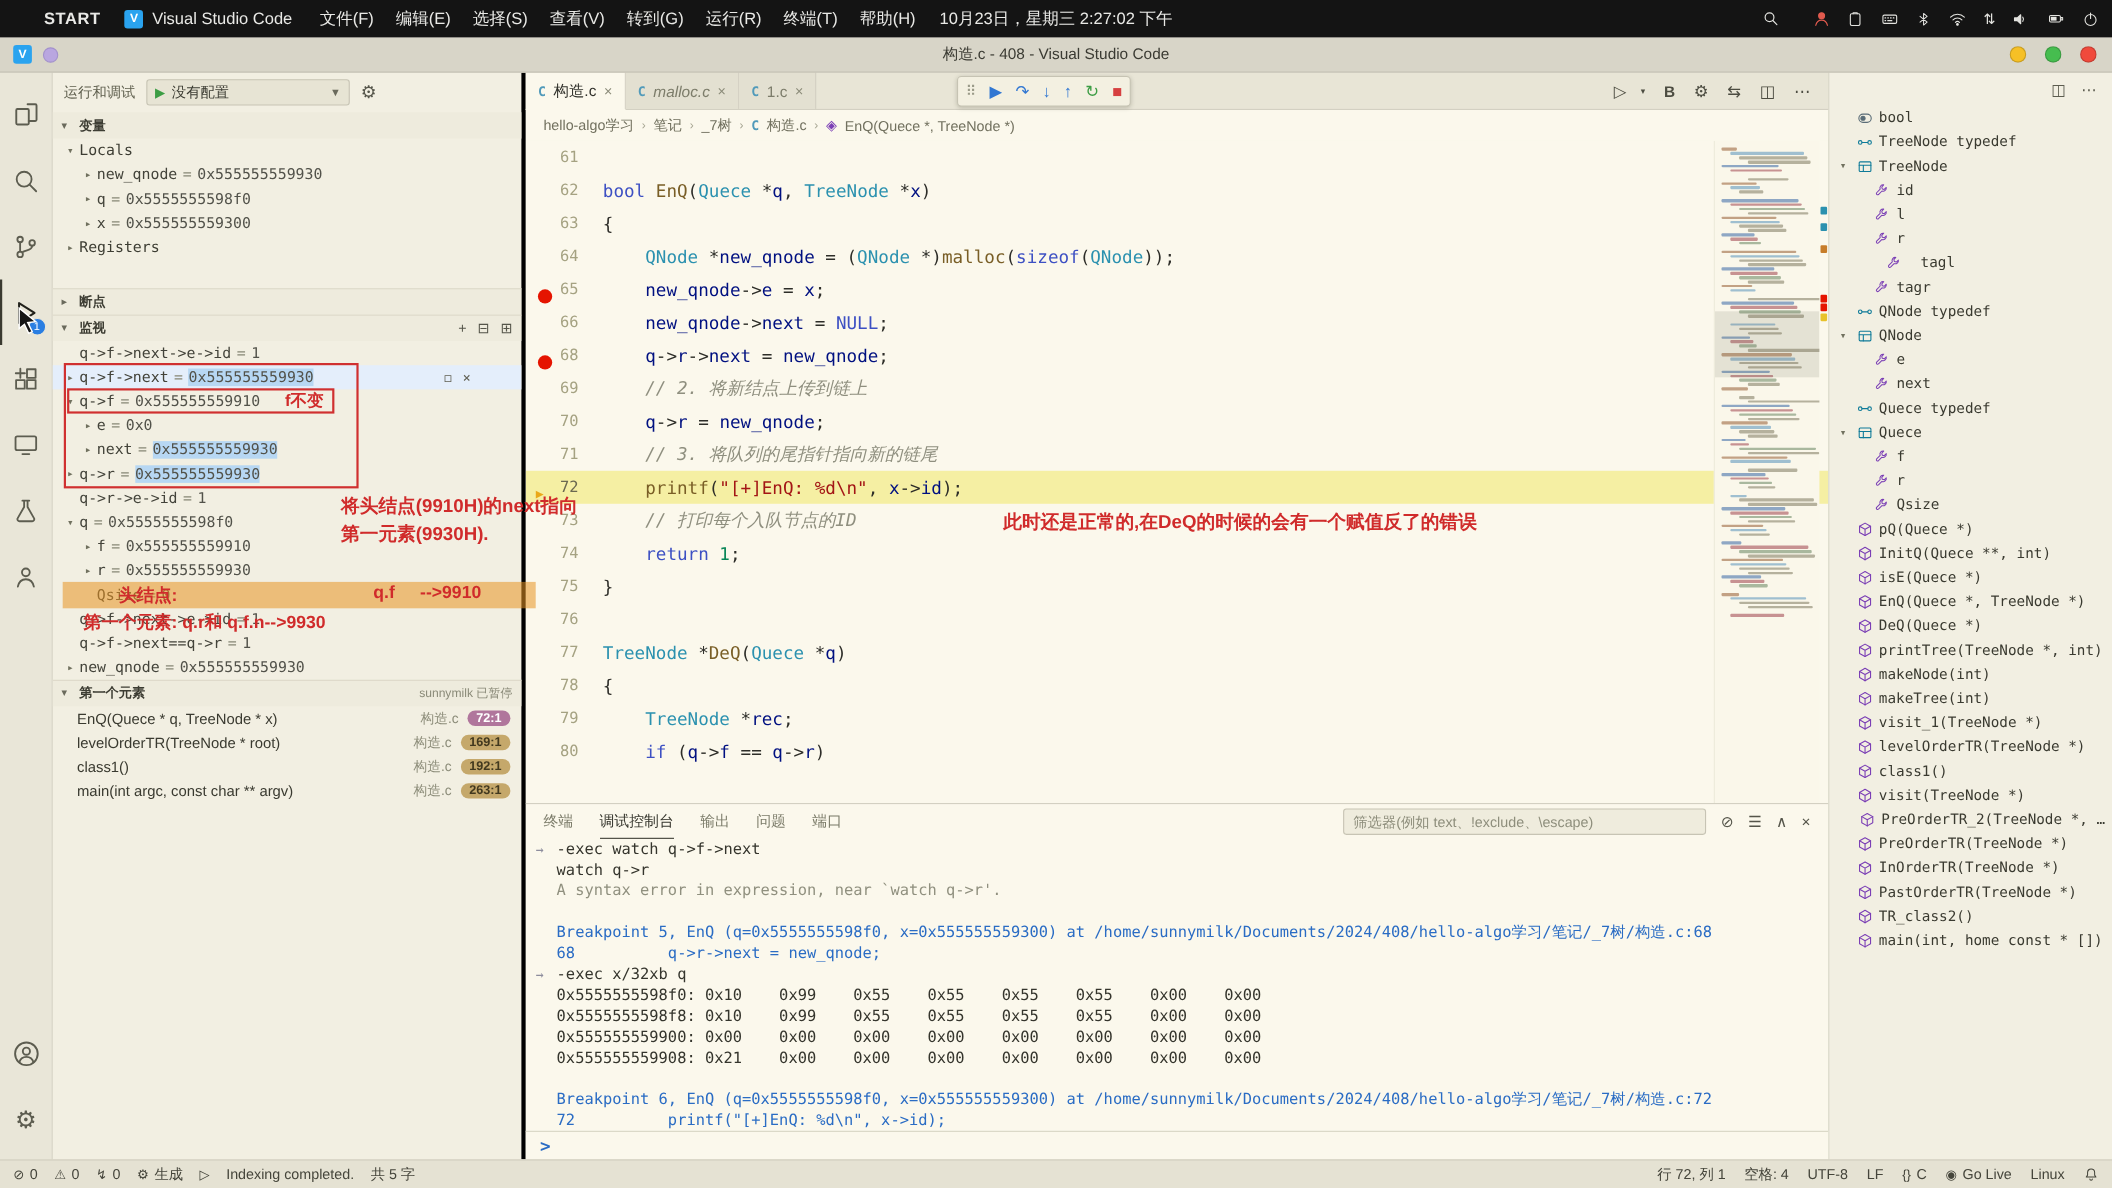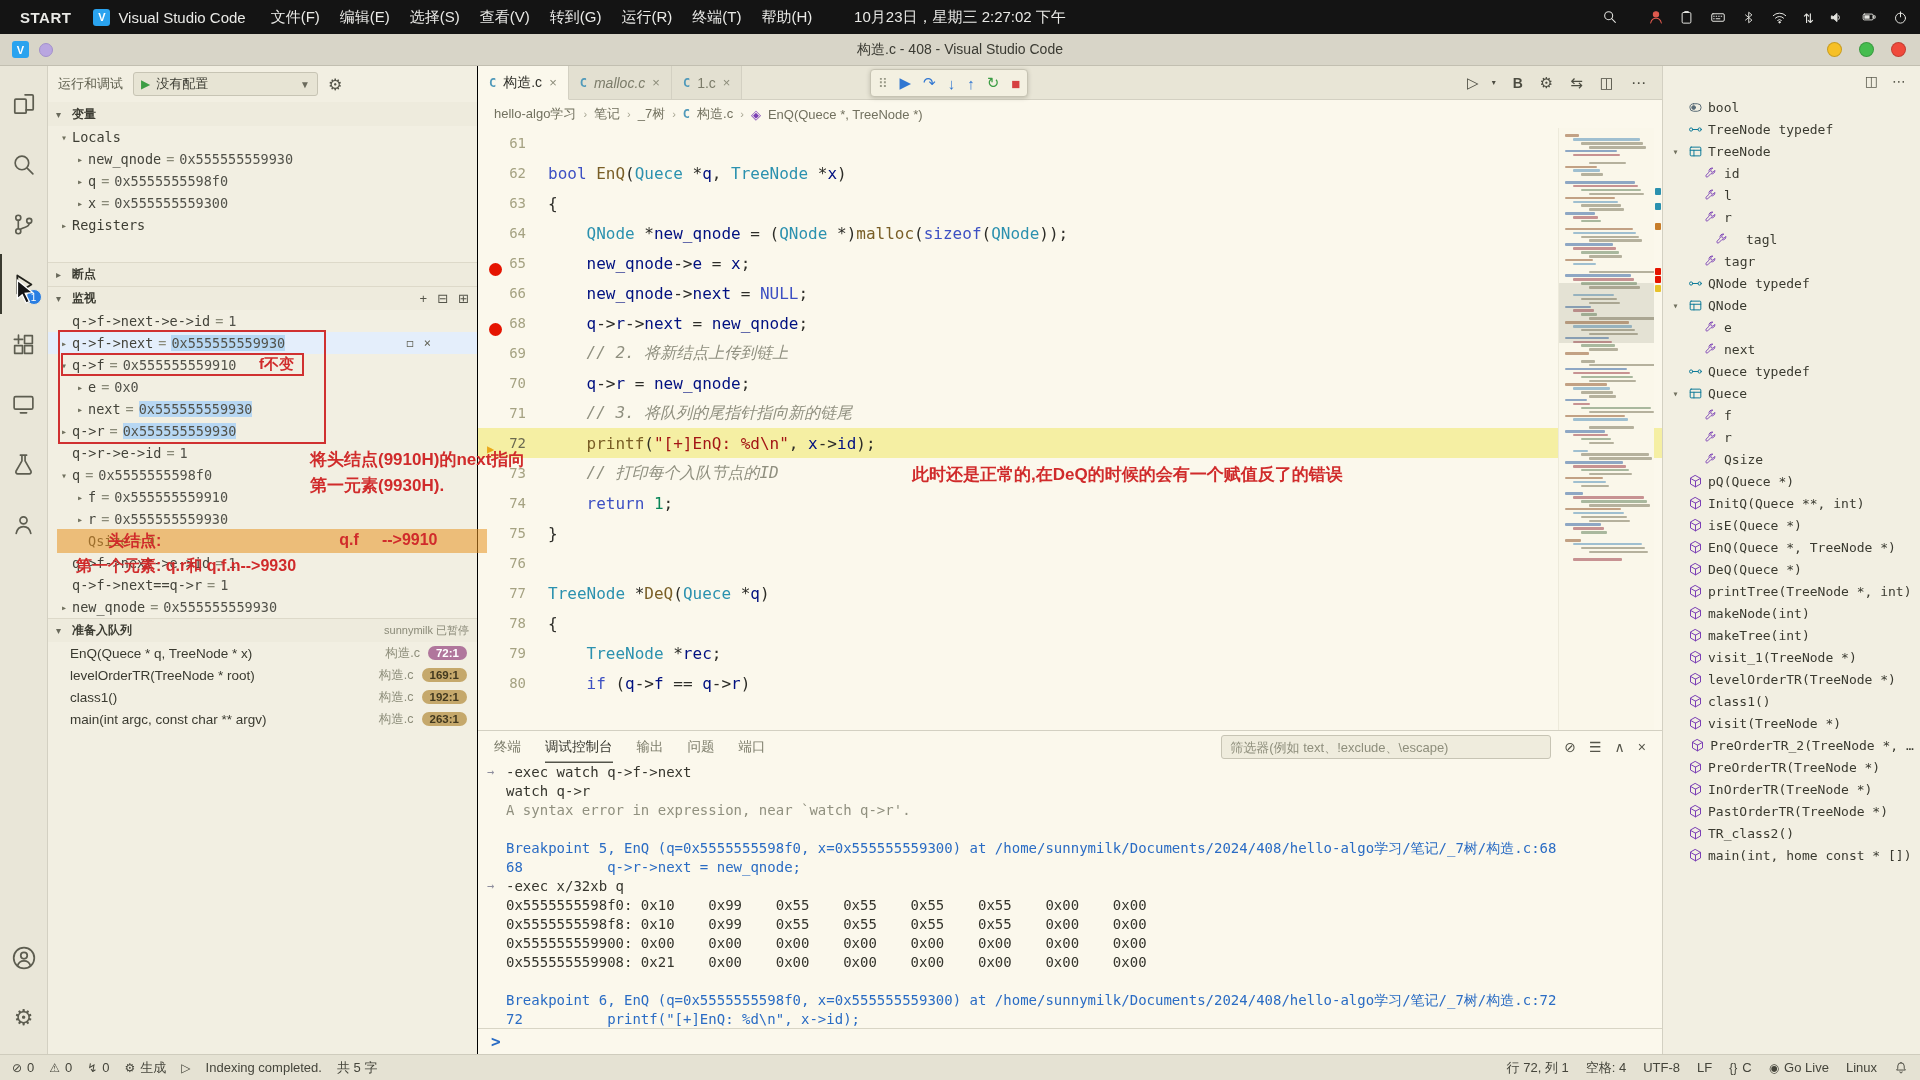--- a/index.html
+++ b/index.html
@@ -3,21 +3,21 @@
 <meta charset="utf-8">
 <title>构造.c - 408 - Visual Studio Code</title>
 <style>
 *{box-sizing:border-box;margin:0;padding:0;}
 html,body{width:1920px;height:1080px;overflow:hidden;}
 body{font-family:"Liberation Sans","DejaVu Sans",sans-serif;background:#fbf8ec;color:#3c3c33;position:relative;}
 svg{display:block;}
 
 
 .sysbar{height:34px;background:#141414;color:#e9e9e6;display:flex;align-items:center;padding:0 14px;gap:16px;font-size:15px;position:relative;z-index:40;}
-.sysbar .start{font-weight:bold;letter-spacing:.5px;padding:2px 6px;}
+.sysbar .start{font-weight:bold;letter-spacing:.5px;padding:2px 6px;margin-left:20px;}
 .sysbar .appwrap{display:flex;align-items:center;gap:8px;}
 .winicon{width:17px;height:17px;background:#2aa3ef;border-radius:3px;color:#fff;font-size:11px;font-weight:bold;display:flex;align-items:center;justify-content:center;}
 .sysmenus{display:flex;gap:2px;}
 .sysmenu{padding:3px 9px;border-radius:4px;cursor:default;}
 .sysclock{position:absolute;left:50%;transform:translateX(-50%);font-size:15px;}
 .tray{position:absolute;right:12px;display:flex;align-items:center;gap:15px;color:#e3e3df;}
 .tray-dot{width:11px;height:11px;border-radius:50%;background:#f5a32a;}
 
 
 .titlebar{height:32px;background:#d8d5c8;border-bottom:1px solid #c2bfb1;display:flex;align-items:center;position:relative;font-size:14px;color:#3a3a32;z-index:39;}
@@ -34,21 +34,21 @@
 
 .activitybar{width:48px;background:#e9e6d8;border-right:1px solid #d3d0c2;display:flex;flex-direction:column;align-items:center;padding:8px 0 6px;position:relative;flex:none;}
 .act-item{width:48px;height:60px;display:flex;align-items:center;justify-content:center;color:#5d5d50;position:relative;}
 .act-item.active{color:#22221c;box-shadow:inset 2px 0 0 #3a3a30;}
 .act-badge{position:absolute;right:6px;bottom:9px;background:#2a7ee2;color:#fff;border-radius:50%;min-width:16px;height:16px;font-size:10px;display:flex;align-items:center;justify-content:center;border:1px solid #e9e6d8;}
 .act-bottom{margin-top:auto;display:flex;flex-direction:column;align-items:center;}
 .cursor-overlay{position:absolute;left:12px;top:212px;z-index:70;pointer-events:none;}
 .gear-glyph{font-size:22px;line-height:1;}
 
 
-.sidebar{width:430px;background:#f2efe2;border-right:1px solid #000000;display:flex;flex-direction:column;flex:none;font-size:13.5px;position:relative;}
+.sidebar{width:430px;background:#f2efe2;border-right:4px solid #000000;display:flex;flex-direction:column;flex:none;font-size:13.5px;position:relative;}
 .sb-header{height:36px;display:flex;align-items:center;gap:10px;padding:0 10px;}
 .sb-title{font-size:13px;color:#60604f;white-space:nowrap;}
 .config-dd{width:185px;height:24px;background:#e7e4d4;border:1px solid #c7c4b4;border-radius:3px;display:flex;align-items:center;gap:6px;padding:0 7px;font-size:13px;color:#3c3c33;}
 .config-dd .play{color:#3c9d44;font-size:12px;}
 .config-dd .ddchev{margin-left:auto;color:#6a6a5c;font-size:10px;}
 .sb-gear{font-size:16px;color:#55554a;}
 .section-h{height:24px;display:flex;align-items:center;gap:4px;padding:0 8px;font-weight:bold;font-size:12px;color:#3d3d33;border-top:1px solid #ddd9c9;background:#eeebdd;}
 .section-h .chev{font-size:10px;color:#6a6a5c;width:12px;}
 .sec-actions{margin-left:auto;display:flex;gap:10px;font-weight:normal;color:#55554a;font-size:13px;}
 .cs-status{margin-left:auto;font-weight:normal;font-size:11px;color:#8a8a78;}
@@ -465,21 +465,21 @@
         <div class="trow" style="padding-left: 8px;">
           <span class="chev">▸</span>
           <span class="wname">new_qnode</span>
           <span class="weq">=</span>
           <span class="wval">0x555555559930</span>
         </div>
       </div>
 
     <div class="section-h">
       <span class="chev">▾</span>
-      <span>准备入队列</span>
+      <span>第一个元素</span>
       <span class="cs-status">sunnymilk 已暂停</span>
     </div>
     <div id="callstack">
         <div class="cs-row">
           <span class="cs-fn">EnQ(Quece * q, TreeNode * x)</span>
           <span class="cs-right">
             <span class="cs-file">构造.c</span>
             <span class="cs-badge cur">72:1</span>
           </span>
         </div>

